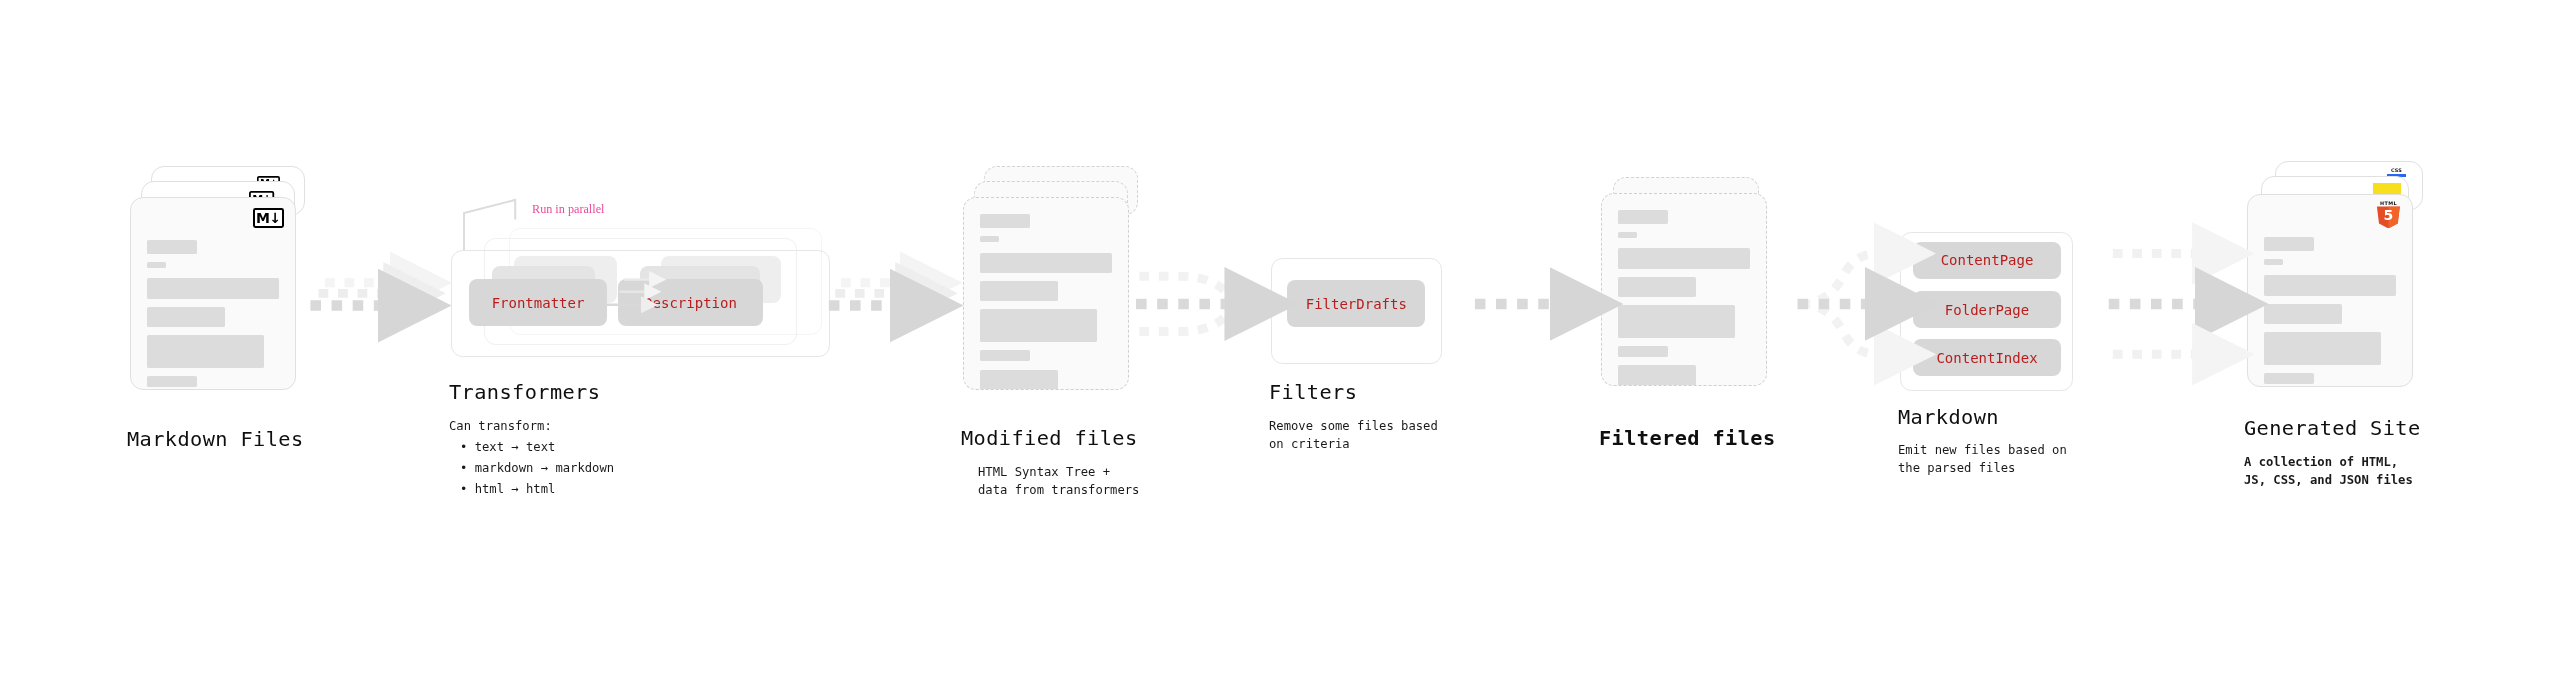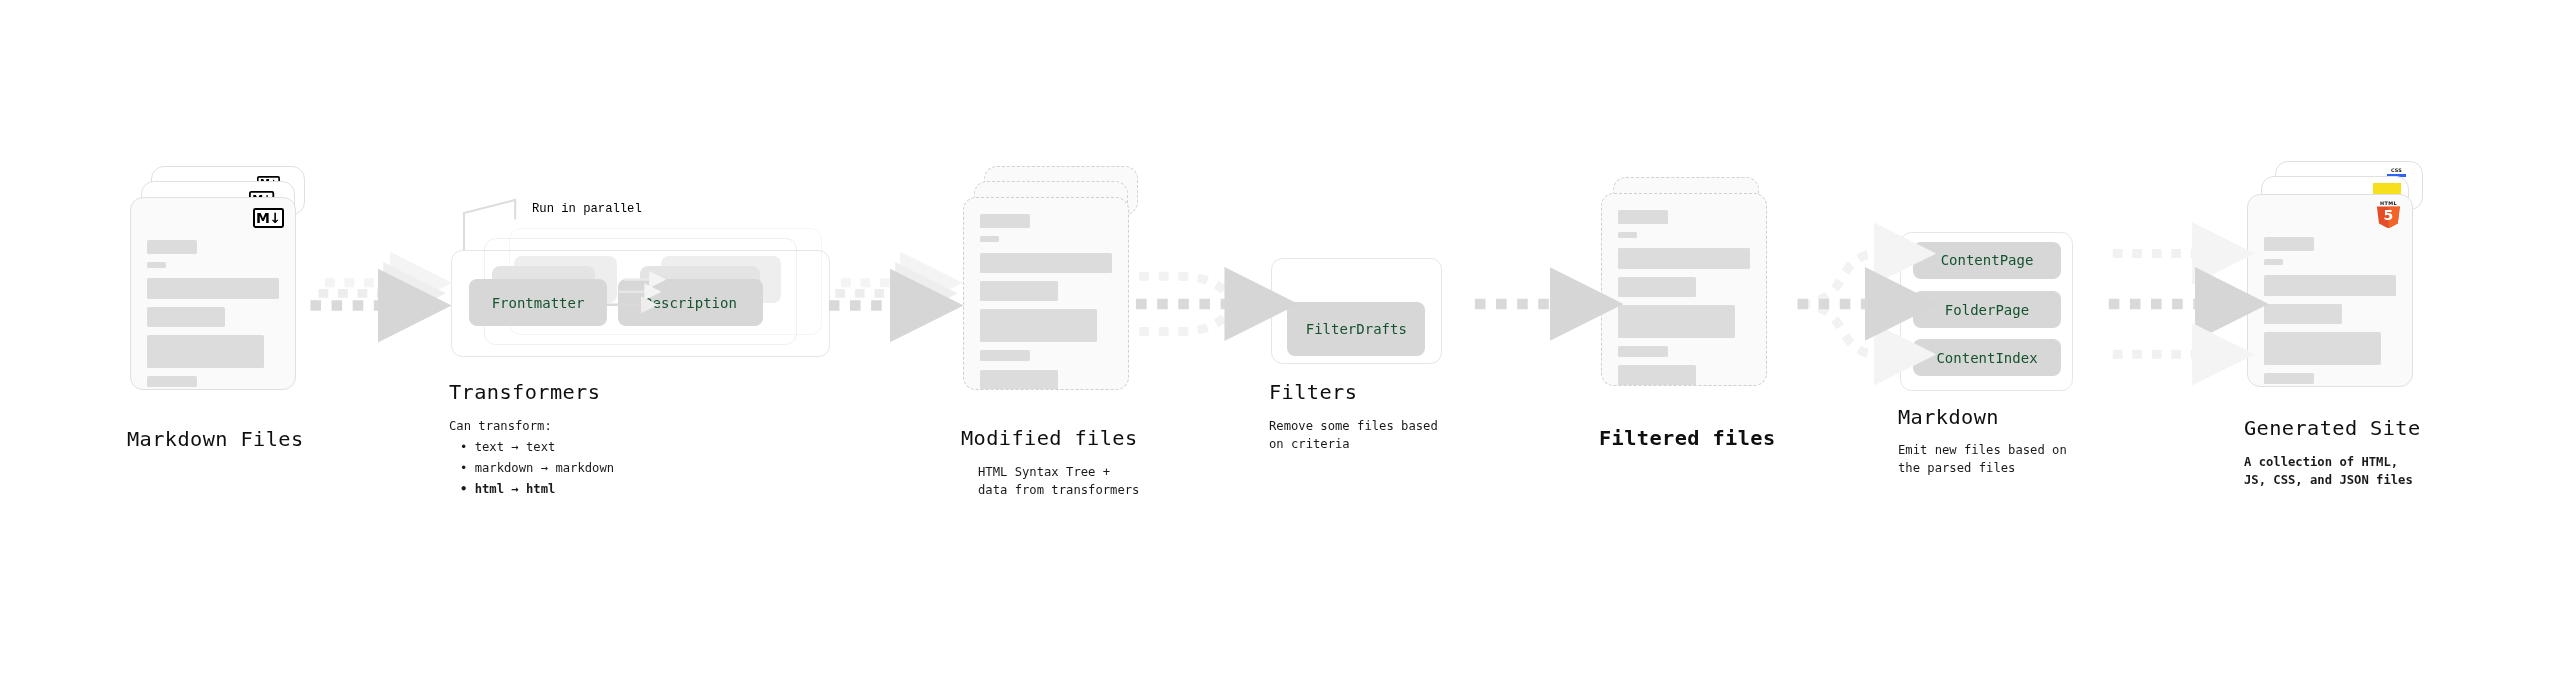--- a/index.html
+++ b/index.html
@@ -118,21 +118,21 @@
   }
   .groupbox.ghost2 { border-color: #f0f0f0; }
   .groupbox.ghost3 { border-color: #f5f5f5; }
 
   .chip {
     position: absolute;
     background: #d7d7d7;
     border-radius: 8.1px;
     display: flex; align-items: center; justify-content: center;
     font-size: 14px;
-    color: #14532d;
+    color: #b91c1c;
     white-space: nowrap;
     font-family: "DejaVu Sans Mono", "Liberation Mono", monospace;
   }
   .chip.ghost2 { background: #e4e4e4; color: transparent; }
   .chip.ghost3 { background: #eeeeee; color: transparent; }
 
   
   .title {
     position: absolute;
     font-size: 20.3px;
@@ -145,23 +145,23 @@
     position: absolute;
     font-size: 12.2px;
     line-height: 18px;
     color: #1a1a1a;
     white-space: pre;
     font-family: "DejaVu Sans Mono", "Liberation Mono", monospace;
   }
   .paralabel {
     position: absolute;
     font-size: 12.2px;
-    color: #000000;
+    color: #ec4899;
     white-space: nowrap;
-    font-family: Liberation Mono, monospace;
+    font-family: Liberation Serif, serif;
   }
   .bullets {
     position: absolute;
     font-size: 12.2px;
     line-height: 18px;
     color: #1a1a1a;
     white-space: pre;
     font-family: "DejaVu Sans Mono", "Liberation Mono", monospace;
   }
 
@@ -205,21 +205,21 @@
     <div class="chip" style="left:18px; top:84px; width:138px; height:47px;">Frontmatter</div>
 
     <div class="chip ghost3" style="left:210px; top:61px; width:120px; height:47px;">Description</div>
     <div class="chip ghost2" style="left:189px; top:71px; width:120px; height:47px;">Description</div>
     <div class="chip" style="left:167px; top:84px; width:145px; height:47px;">Description</div>
   </div>
   <div class="title" style="left:449px; top:380px;">Transformers</div>
   <div class="subtitle" style="left:449px; top:417px;">Can transform:</div>
   <div class="bullets" style="left:460px; top:438px;">• text → text</div>
   <div class="bullets" style="left:460px; top:459px;">• markdown → markdown</div>
-  <div class="bullets" style="left:460px; top:480px;font-weight:bold;">• html → html</div>
+  <div class="bullets" style="left:460px; top:480px;">• html → html</div>
 
   <div class="stack" style="left:963px; top:171px;">
     <div class="sheet dashed" style="left:21px; top:-4.9px; width:154px; height:49px;"></div>
     <div class="sheet dashed" style="left:10.6px; top:9.8px; width:154px; height:49px;"></div>
     <div class="sheet-front dashed" style="left:0px; top:26px; width:166px; height:193px;">
       <div class="lines" style="top:16.3px; left:16.3px; right:13px;">
         <div class="ln" style="width:50px; height:14px;"></div>
         <div class="ln" style="width:18.7px; height:5.7px; margin-bottom:10.6px;"></div>
         <div class="ln" style="width:132px; height:20.3px;"></div>
         <div class="ln" style="width:78px; height:20.3px;"></div>
@@ -229,21 +229,21 @@
 
       </div>
     </div>
   </div>
   <div class="title" style="left:961px; top:426px;">Modified files</div>
   <div class="subtitle" style="left:978px; top:463px;">HTML Syntax Tree +
 data from transformers</div>
 
   <div class="abs" style="left:1271px; top:258px;">
     <div class="groupbox" style="left:0px; top:0px; width:171px; height:106px;"></div>
-    <div class="chip" style="left:16.3px; top:44px; width:138px; height:54px;">FilterDrafts</div>
+    <div class="chip" style="left:16.3px; top:22px; width:138px; height:47px;">FilterDrafts</div>
   </div>
   <div class="title" style="left:1269px; top:380px;">Filters</div>
   <div class="subtitle" style="left:1269px; top:417px;">Remove some files based
 on criteria</div>
 
   <div class="stack" style="left:1601px; top:183px;">
     <div class="sheet dashed" style="left:12.2px; top:-6.5px; width:146px; height:49px;"></div>
     <div class="sheet-front dashed" style="left:0px; top:9.8px; width:166px; height:193px;">
       <div class="lines" style="top:16.3px; left:16.3px; right:13px;">
         <div class="ln" style="width:50px; height:14px;"></div>

